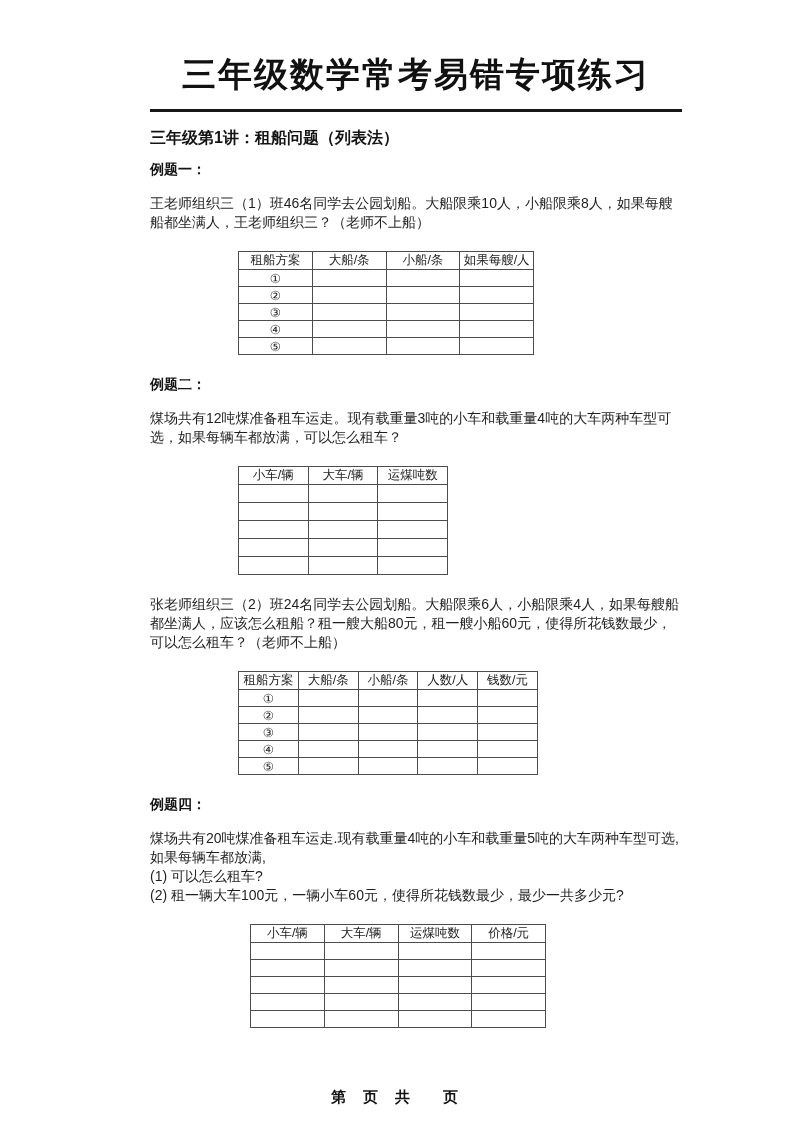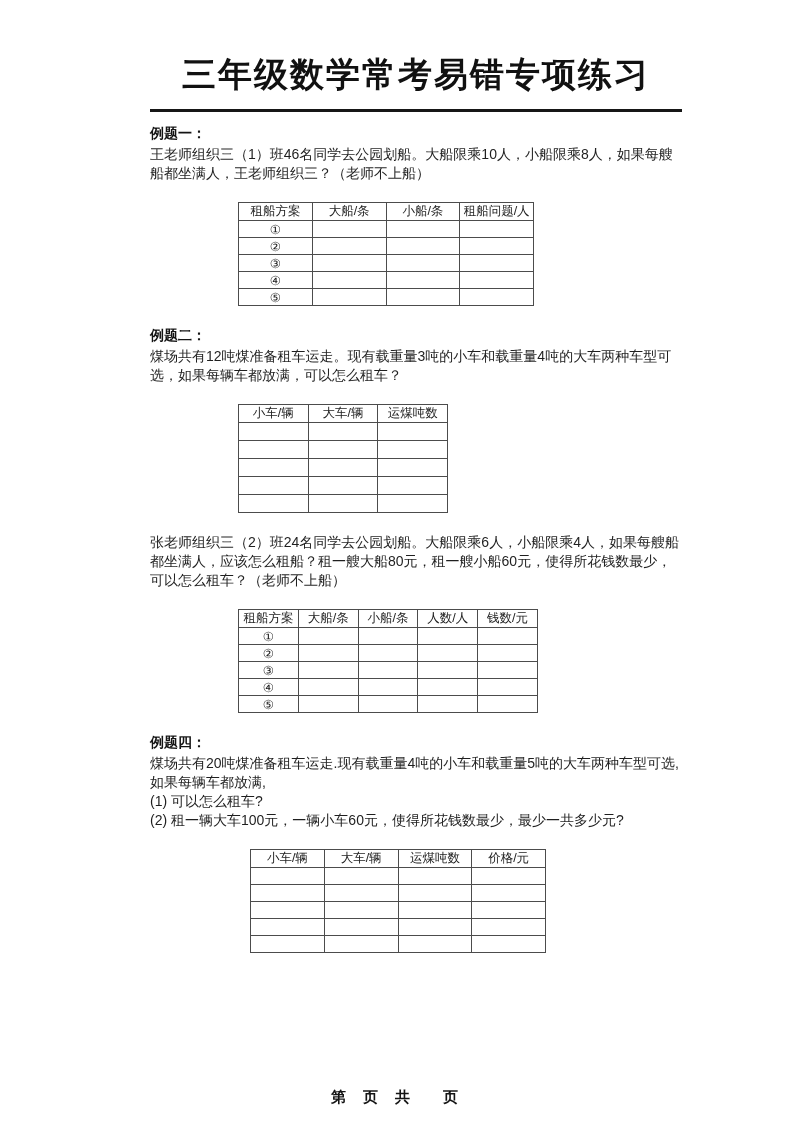--- a/index.html
+++ b/index.html
@@ -38,21 +38,21 @@
     color: #141414;
   }
   .example { margin-top: 12px; }
   .example + .example { margin-top: 20px; }
   .ex-label {
     font-size: 14px;
     font-weight: bold;
     line-height: 18px;
     color: #141414;
   }
-  .ex-text { margin-top: 3px; }
+  .ex-text { margin-top: 16px; }
   .ex-line {
     font-size: 14px;
     font-weight: normal;
     line-height: 19px;
     color: #1f1f1f;
     white-space: nowrap;
   }
   table.ex-table {
     border-collapse: collapse;
     table-layout: fixed;
@@ -88,34 +88,35 @@
     color: #141414;
   }
 </style>
 </head>
 <body>
 
 <div class="page">
   <div class="content">
     <h1 class="title">三年级数学常考易错专项练习</h1>
     <div class="title-rule"></div>
+    <h2 class="section-heading">三年级第1讲：租船问题（列表法）</h2>
     <div id="examples">
         <section class="example">
           <div class="ex-label">例题一：</div>
           <div class="ex-text">
             <div class="ex-line">王老师组织三（1）班46名同学去公园划船。大船限乘10人，小船限乘8人，如果每艘</div>
             <div class="ex-line">船都坐满人，王老师组织三？（老师不上船）</div>
           </div>
           <table class="ex-table t1">
             <thead>
               <tr>
                 <th>租船方案</th>
                 <th>大船/条</th>
                 <th>小船/条</th>
-                <th>租船问题/人</th>
+                <th>如果每艘/人</th>
               </tr>
             </thead>
             <tbody>
               <tr>
                 <td>①</td>
                 <td></td>
                 <td></td>
                 <td></td>
               </tr>
               <tr>

